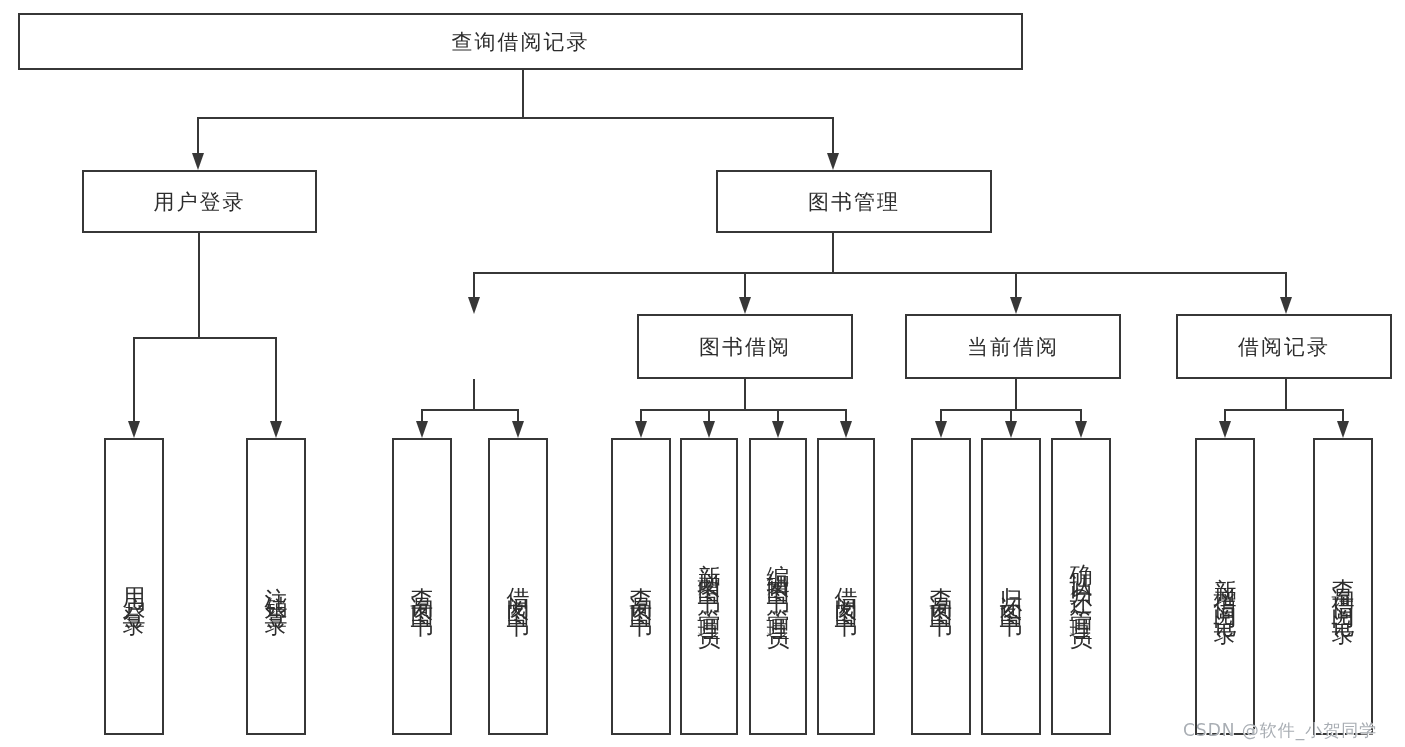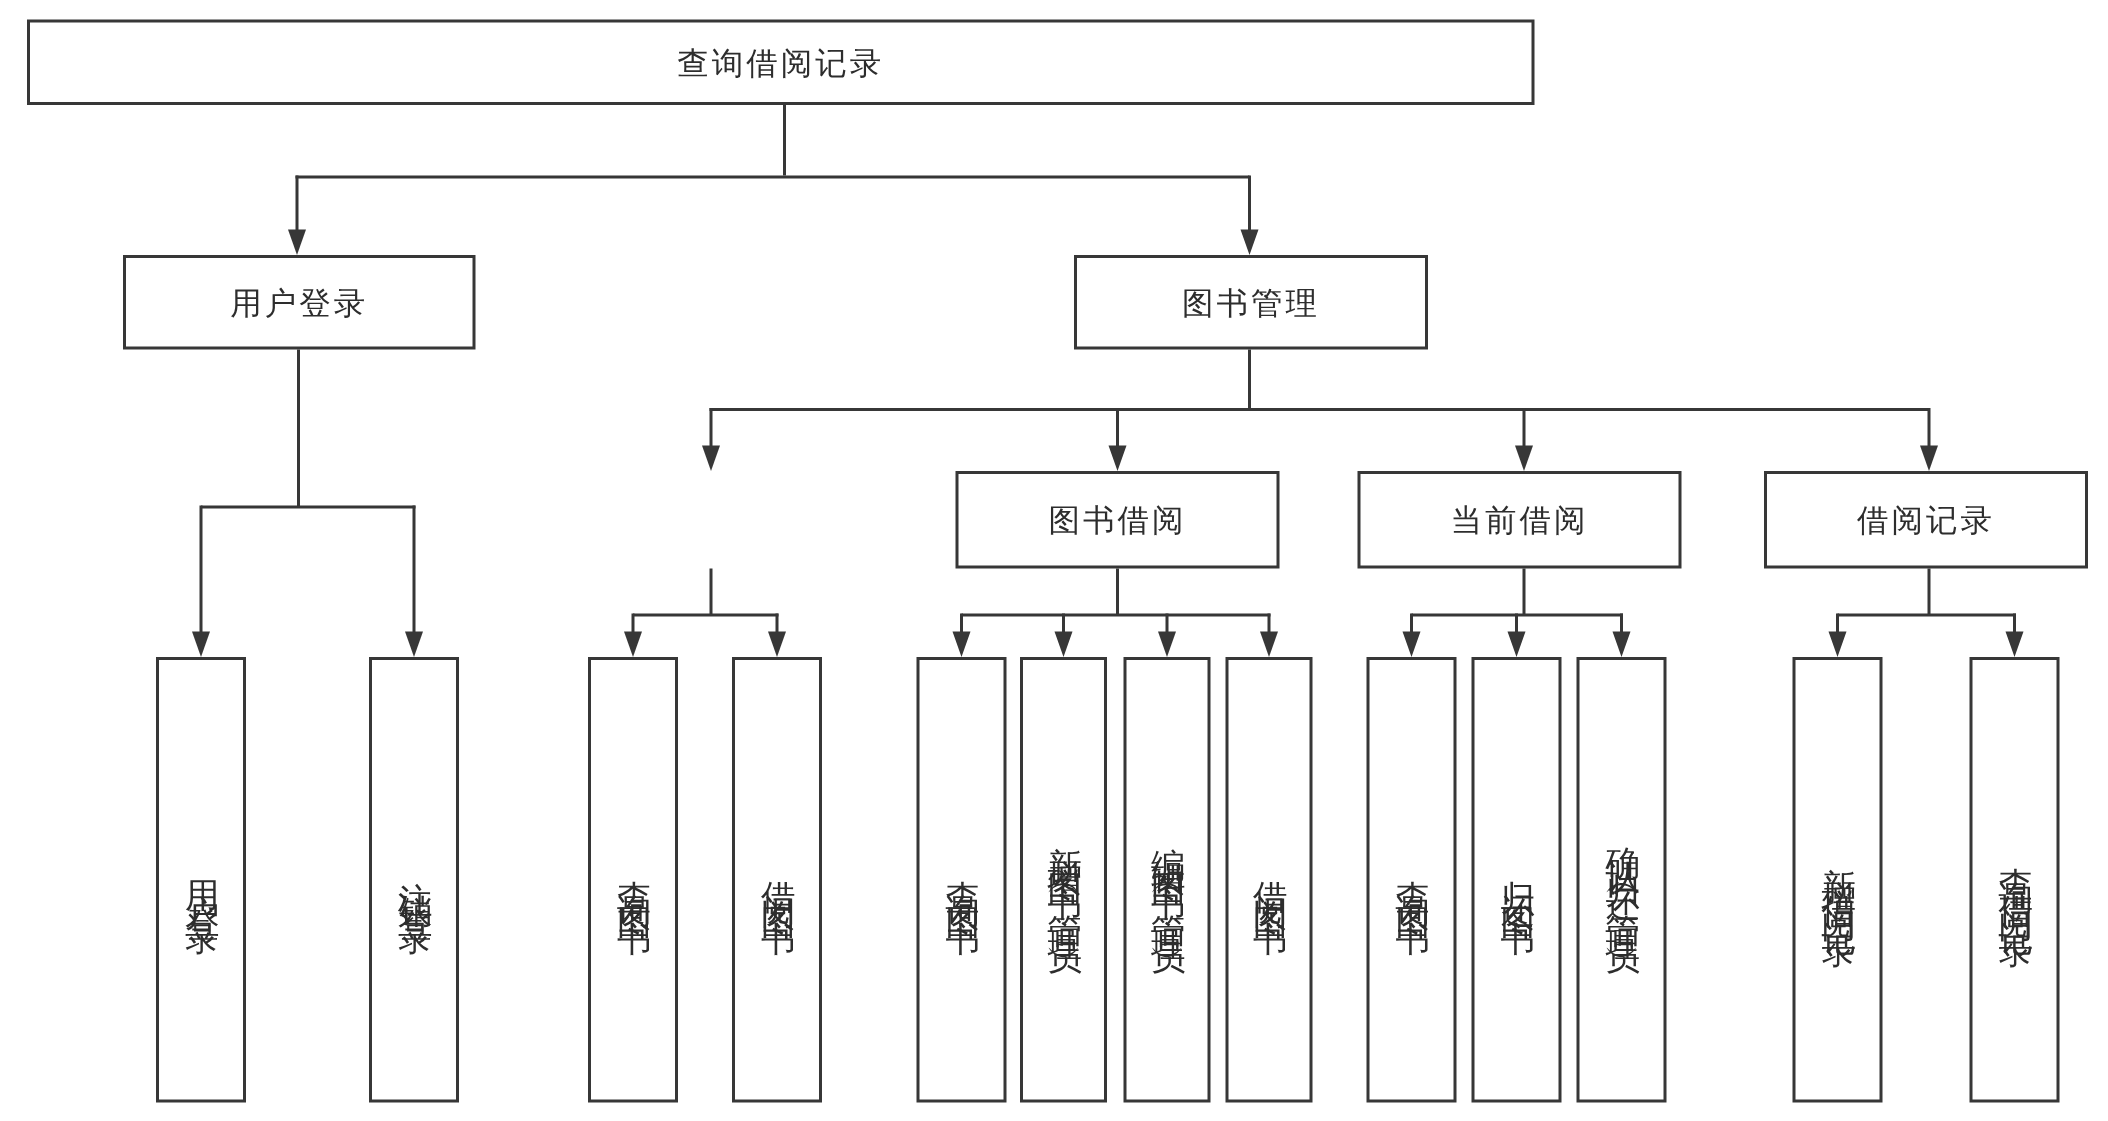--- a/index.html
+++ b/index.html
@@ -59,21 +59,21 @@
 </style>
 </head>
 <body>
 
 <div class="stage">
 
   <div class="box" style="left:18px;top:13px;width:1005px;height:57px;">查询借阅记录</div>
 
   <div class="box" style="left:82px;top:170px;width:235px;height:63px;">用户登录</div>
 
-  <div class="box" style="left:716px;top:170px;width:236px;height:63px;">图书管理</div>
+  <div class="box" style="left:716px;top:170px;width:276px;height:63px;">图书管理</div>
 
 
   <div class="box" style="left:905px;top:314px;width:216px;height:65px;">当前借阅</div>
 
   <div class="box" style="left:637px;top:314px;width:216px;height:65px;">图书借阅</div>
 
   <div class="box" style="left:1176px;top:314px;width:216px;height:65px;">借阅记录</div>
 
   <div class="vbox" style="left:104px;width:60px;">
     <span>用户登录</span>
@@ -171,14 +171,15 @@
   <div class="vline" style="left:1080px;top:409px;height:13px;"></div>
   <div class="arr" style="left:1075px;top:421px;"></div>
 
   <div class="vline" style="left:1285px;top:379px;height:31px;"></div>
   <div class="hline" style="left:1225px;top:409px;width:119px;"></div>
   <div class="vline" style="left:1224px;top:409px;height:13px;"></div>
   <div class="arr" style="left:1219px;top:421px;"></div>
   <div class="vline" style="left:1342px;top:409px;height:13px;"></div>
   <div class="arr" style="left:1337px;top:421px;"></div>
 
+  <div class="watermark">CSDN @软件_小贺同学</div>
 
 </div>
 
 </body></html>

